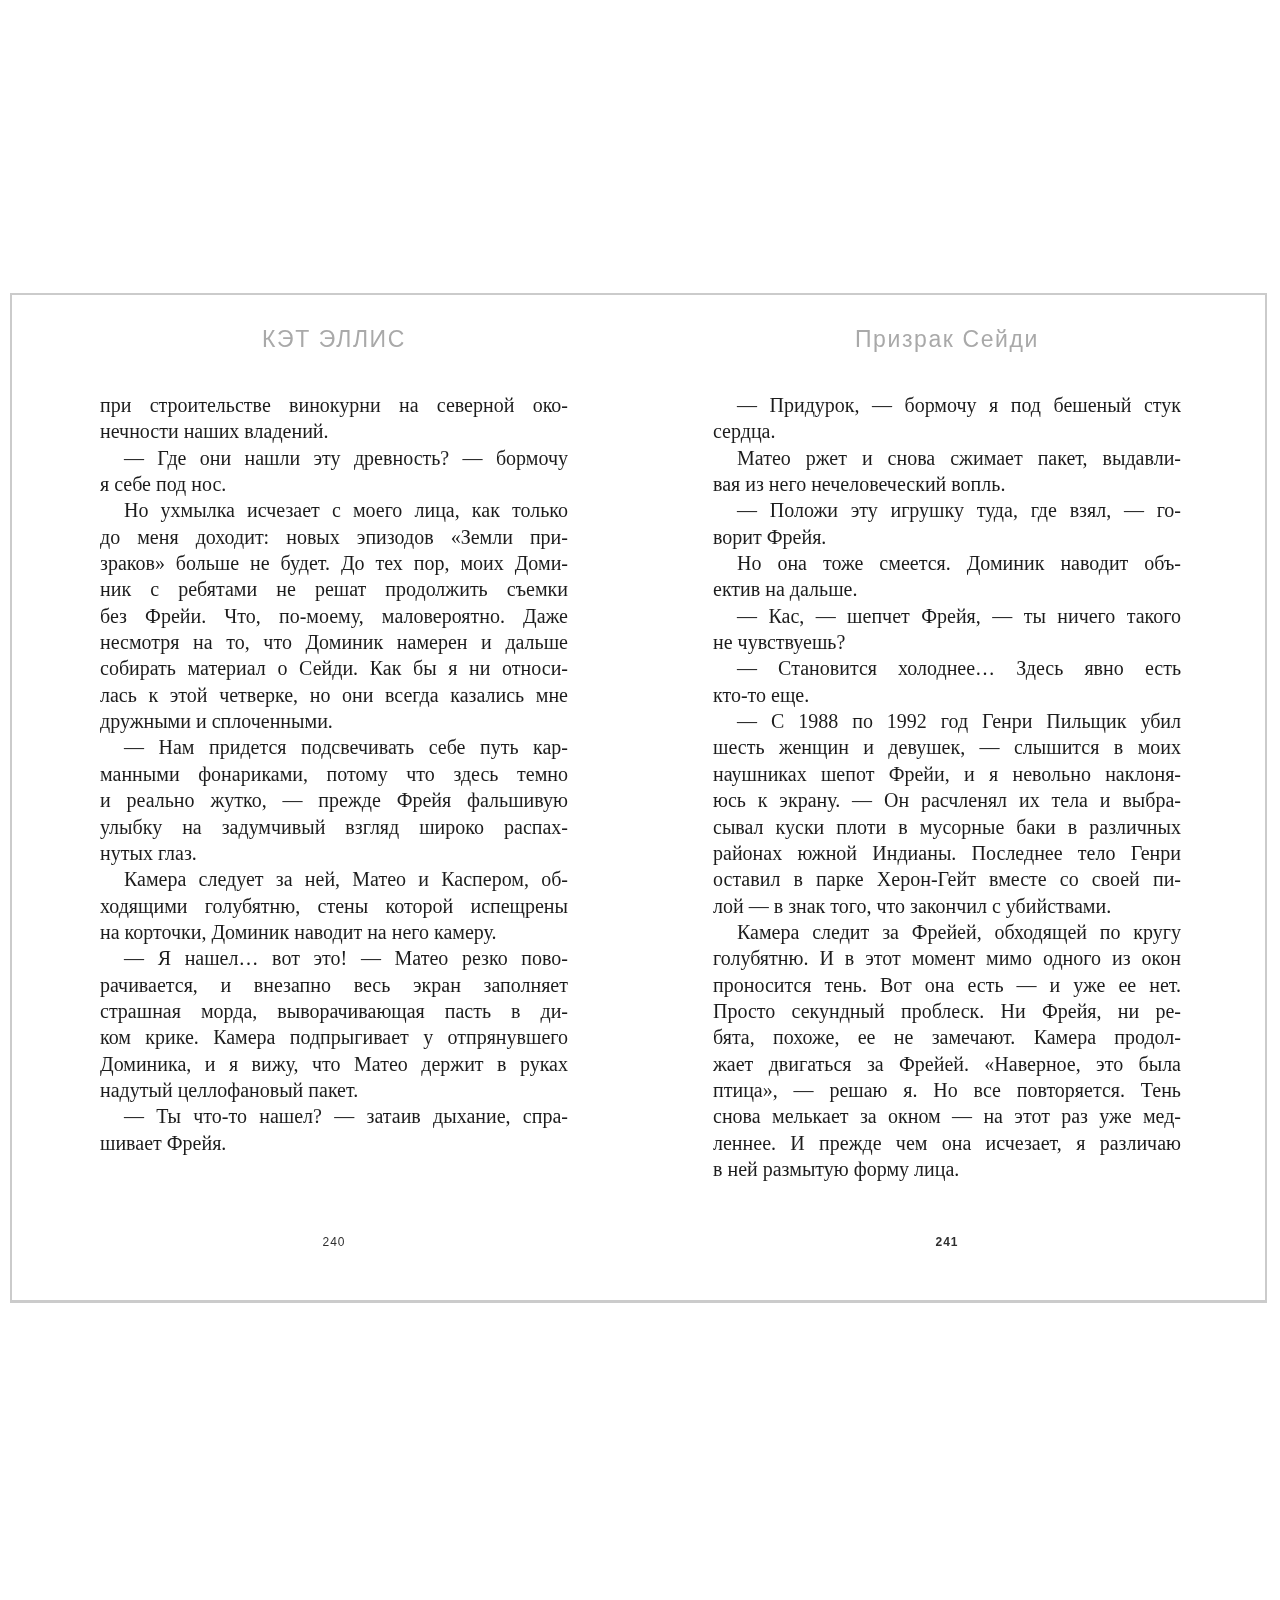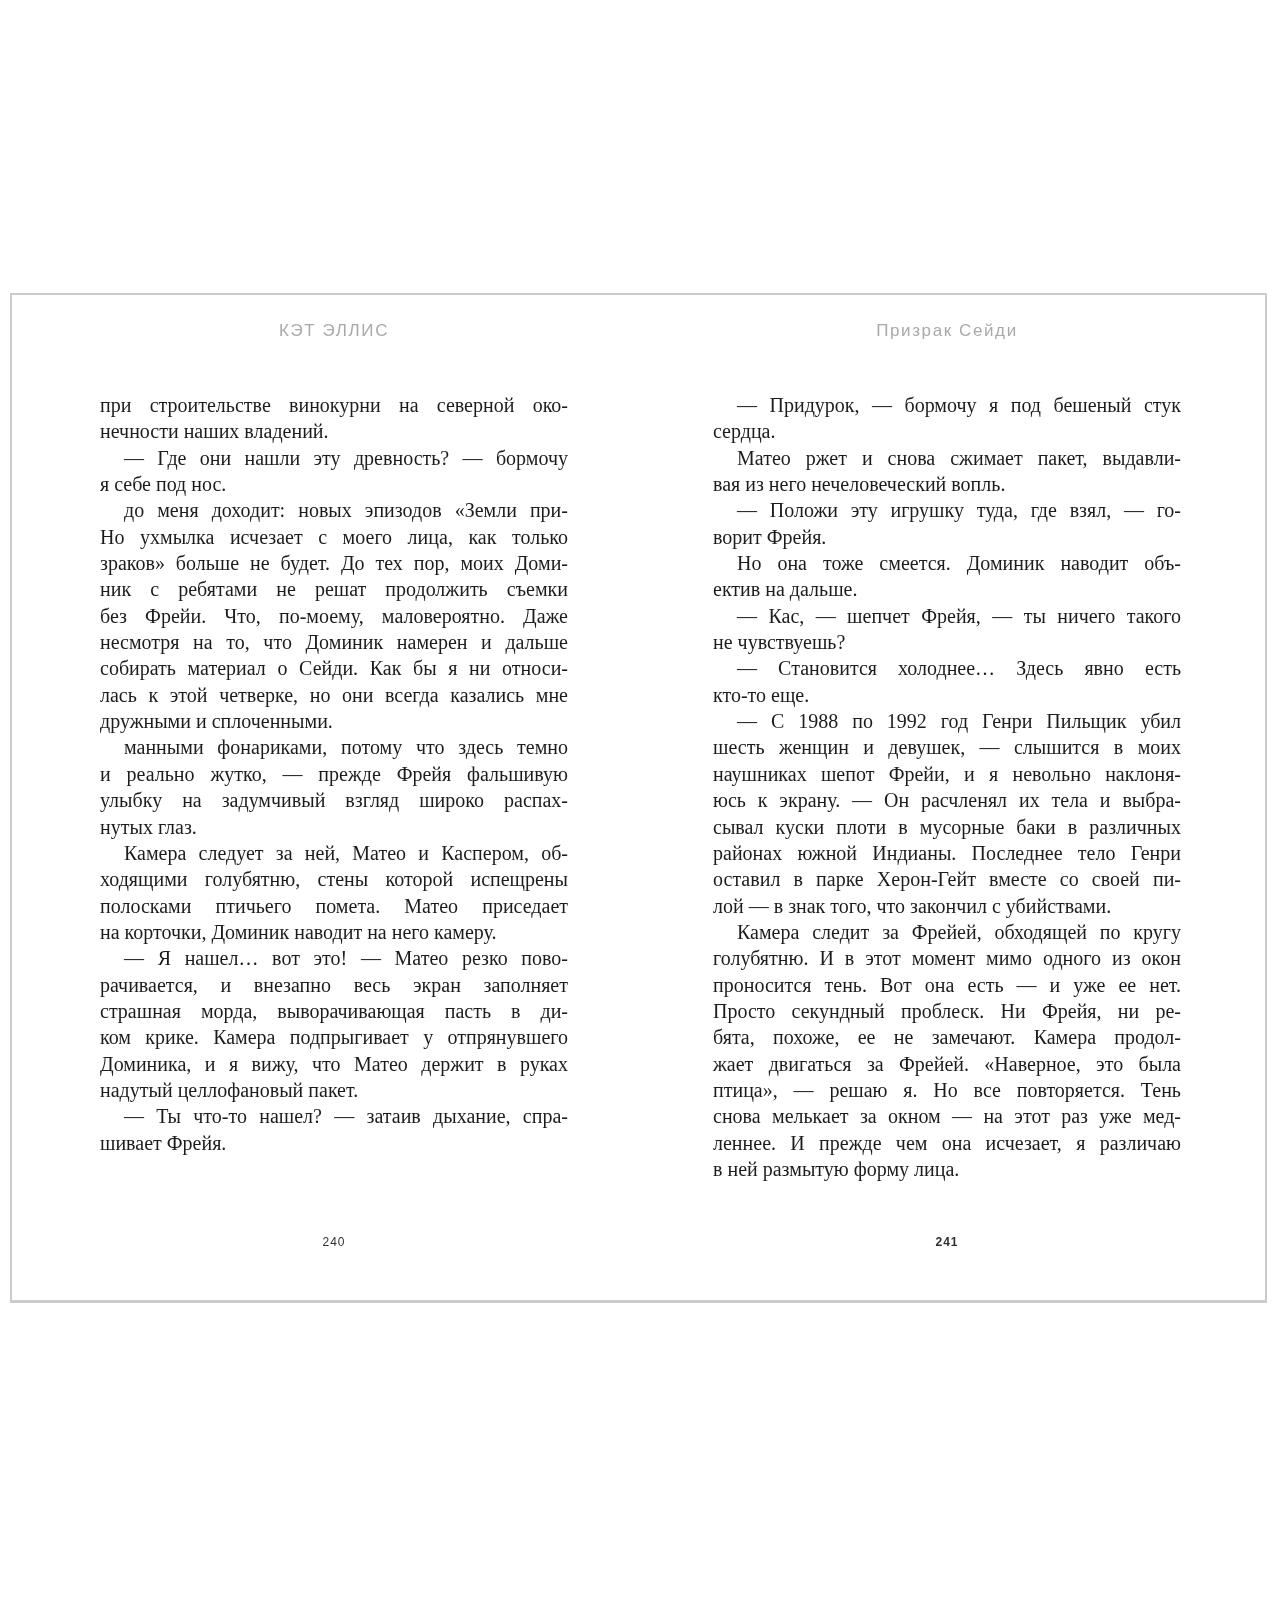--- a/index.html
+++ b/index.html
@@ -15,25 +15,25 @@
     width:1280px;height:1600px;position:relative;overflow:hidden;
     font-family:"Liberation Serif",serif;
   }
   .frame{
     position:absolute;left:10px;top:293px;width:1257px;height:1010px;
     border:2px solid var(--frame);
     border-bottom-width:3px;
     background:var(--bg);
   }
   .running-head{
-    position:absolute;top:320px;height:22px;
+    position:absolute;top:328px;height:22px;
     text-align:center;
     color:var(--head);
     font-family:"Liberation Sans",sans-serif;
-    font-size:17px;line-height:22px;font-weight:400;
+    font-size:23px;line-height:22px;font-weight:400;
     letter-spacing:1.6px;
   }
   .running-head.left{left:100px;width:468px;}
   .running-head.right{left:713px;width:468px;}
   .textblock{
     position:absolute;top:392px;width:468px;
     color:var(--body);
     font-size:20px;line-height:26.35px;
   }
   .textblock.left{left:100px;}
@@ -68,40 +68,40 @@
 <div class="textblock left">
     <div class="para">
       <div class="line">при строительстве винокурни на северной око-</div>
       <div class="line last">нечности наших владений.</div>
     </div>
     <div class="para indent">
       <div class="line">— Где они нашли эту древность? — бормочу</div>
       <div class="line last">я себе под нос.</div>
     </div>
     <div class="para indent">
+      <div class="line">Но ухмылка исчезает с моего лица, как только</div>
       <div class="line">до меня доходит: новых эпизодов «Земли при-</div>
-      <div class="line">Но ухмылка исчезает с моего лица, как только</div>
       <div class="line">зраков» больше не будет. До тех пор, моих Доми-</div>
       <div class="line">ник с ребятами не решат продолжить съемки</div>
       <div class="line">без Фрейи. Что, по-моему, маловероятно. Даже</div>
       <div class="line">несмотря на то, что Доминик намерен и дальше</div>
       <div class="line">собирать материал о Сейди. Как бы я ни относи-</div>
       <div class="line">лась к этой четверке, но они всегда казались мне</div>
       <div class="line last">дружными и сплоченными.</div>
     </div>
     <div class="para indent">
+      <div class="line">— Нам придется подсвечивать себе путь кар-</div>
       <div class="line">манными фонариками, потому что здесь темно</div>
       <div class="line">и реально жутко, — прежде Фрейя фальшивую</div>
       <div class="line">улыбку на задумчивый взгляд широко распах-</div>
       <div class="line last">нутых глаз.</div>
     </div>
     <div class="para indent">
       <div class="line">Камера следует за ней, Матео и Каспером, об-</div>
       <div class="line">ходящими голубятню, стены которой испещрены</div>
-      <div class="line">полосками птичьего помета. Матео приседает</div>
       <div class="line last">на корточки, Доминик наводит на него камеру.</div>
     </div>
     <div class="para indent">
       <div class="line">— Я нашел… вот это! — Матео резко пово-</div>
       <div class="line">рачивается, и внезапно весь экран заполняет</div>
       <div class="line">страшная морда, выворачивающая пасть в ди-</div>
       <div class="line">ком крике. Камера подпрыгивает у отпрянувшего</div>
       <div class="line">Доминика, и я вижу, что Матео держит в руках</div>
       <div class="line last">надутый целлофановый пакет.</div>
     </div>

